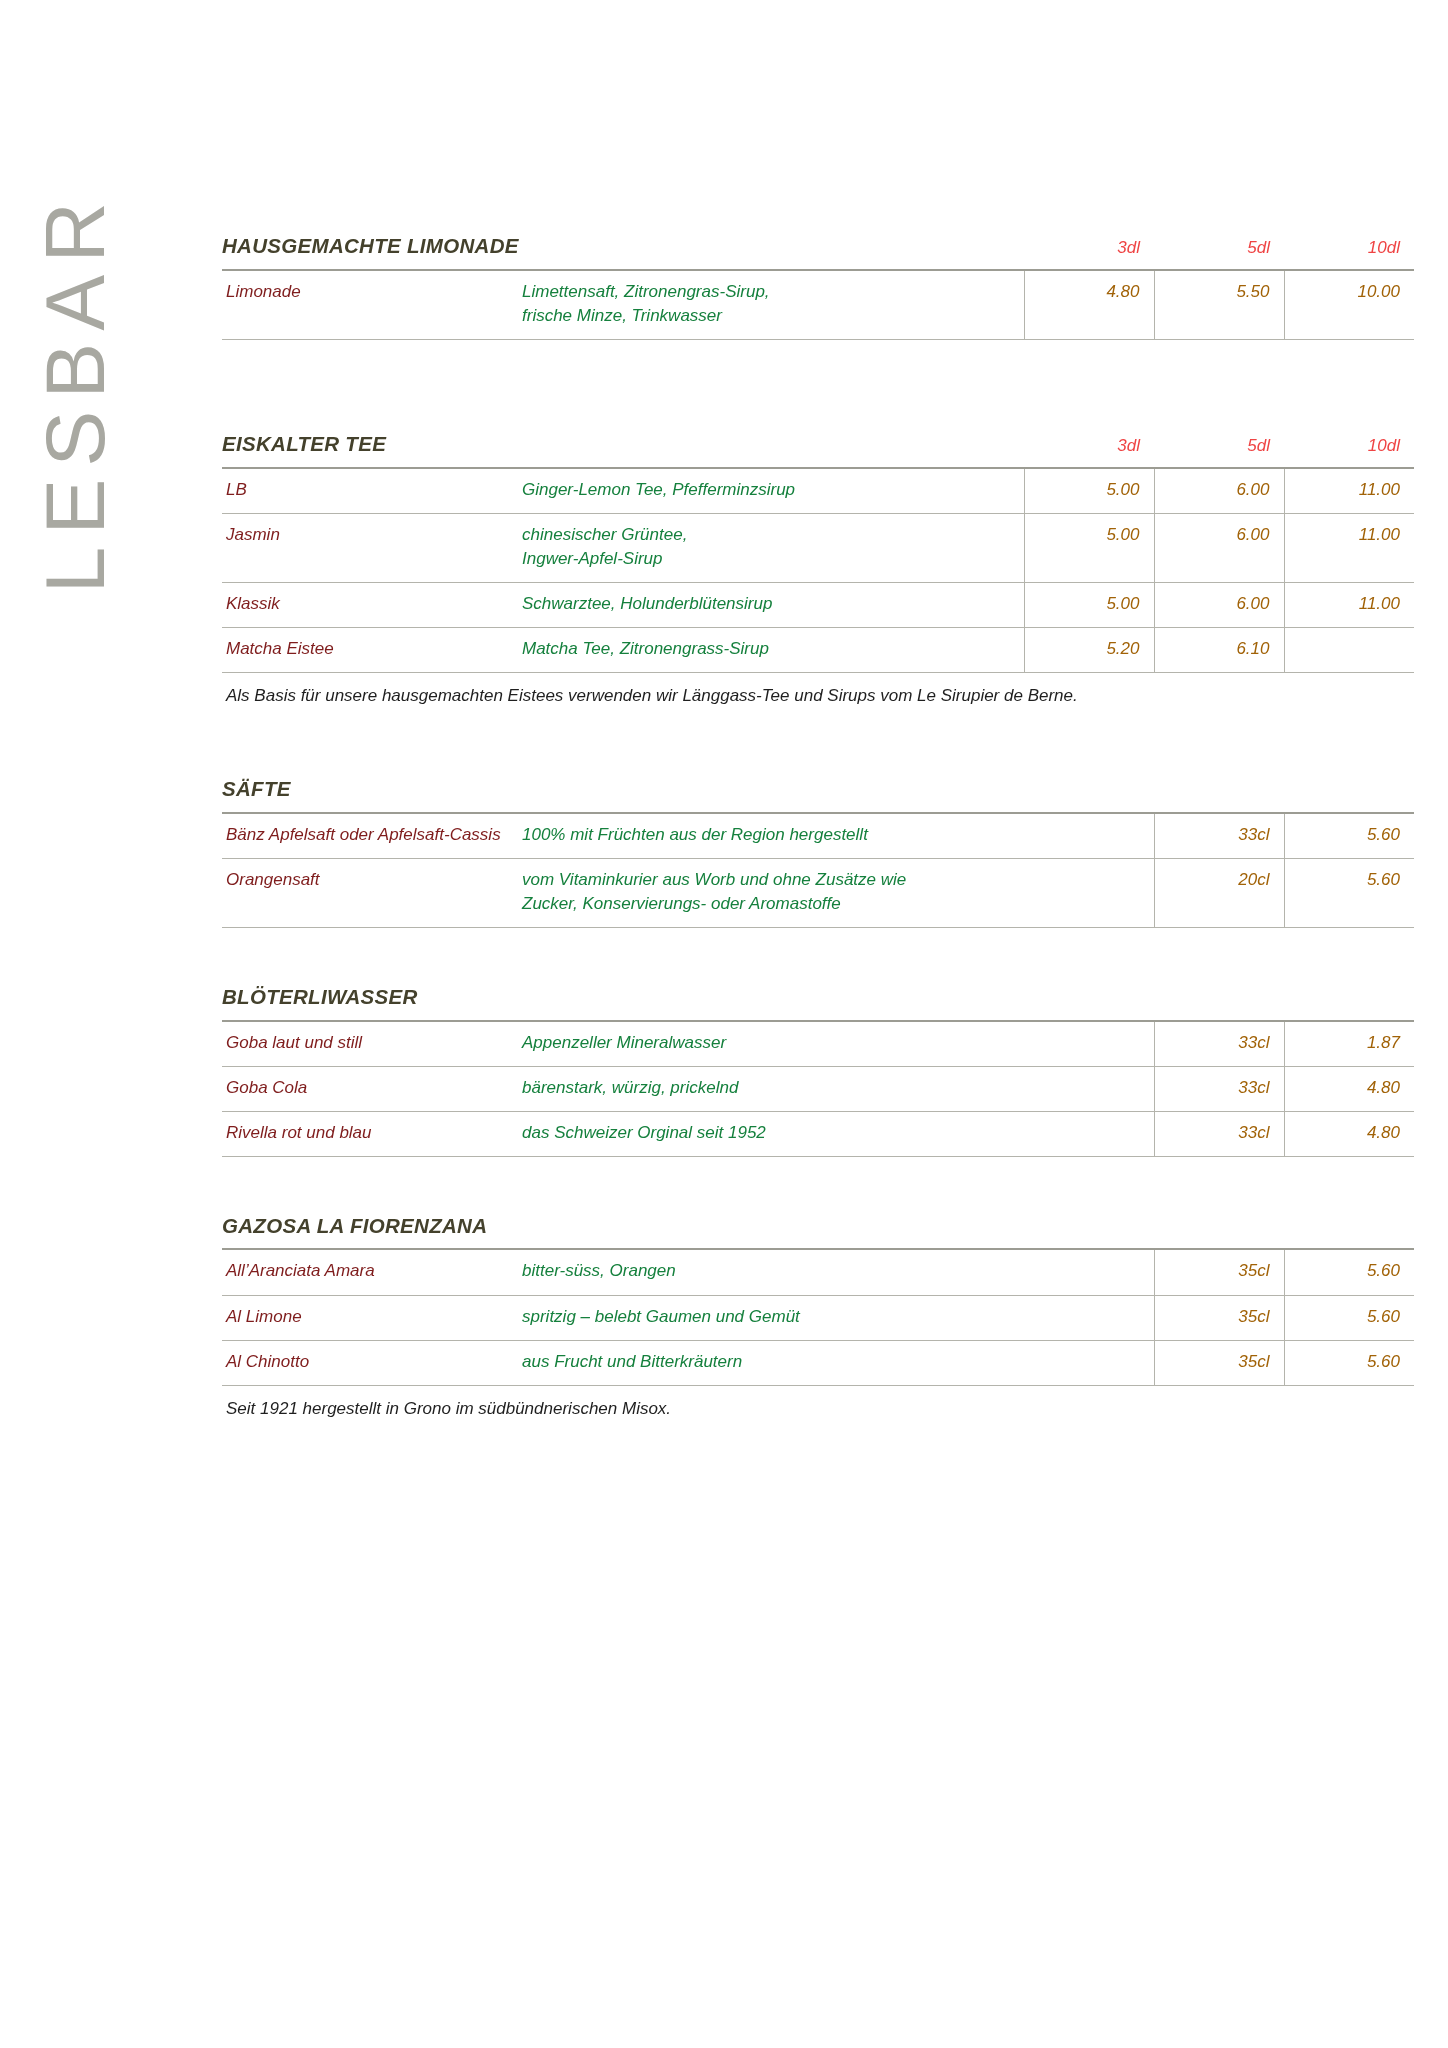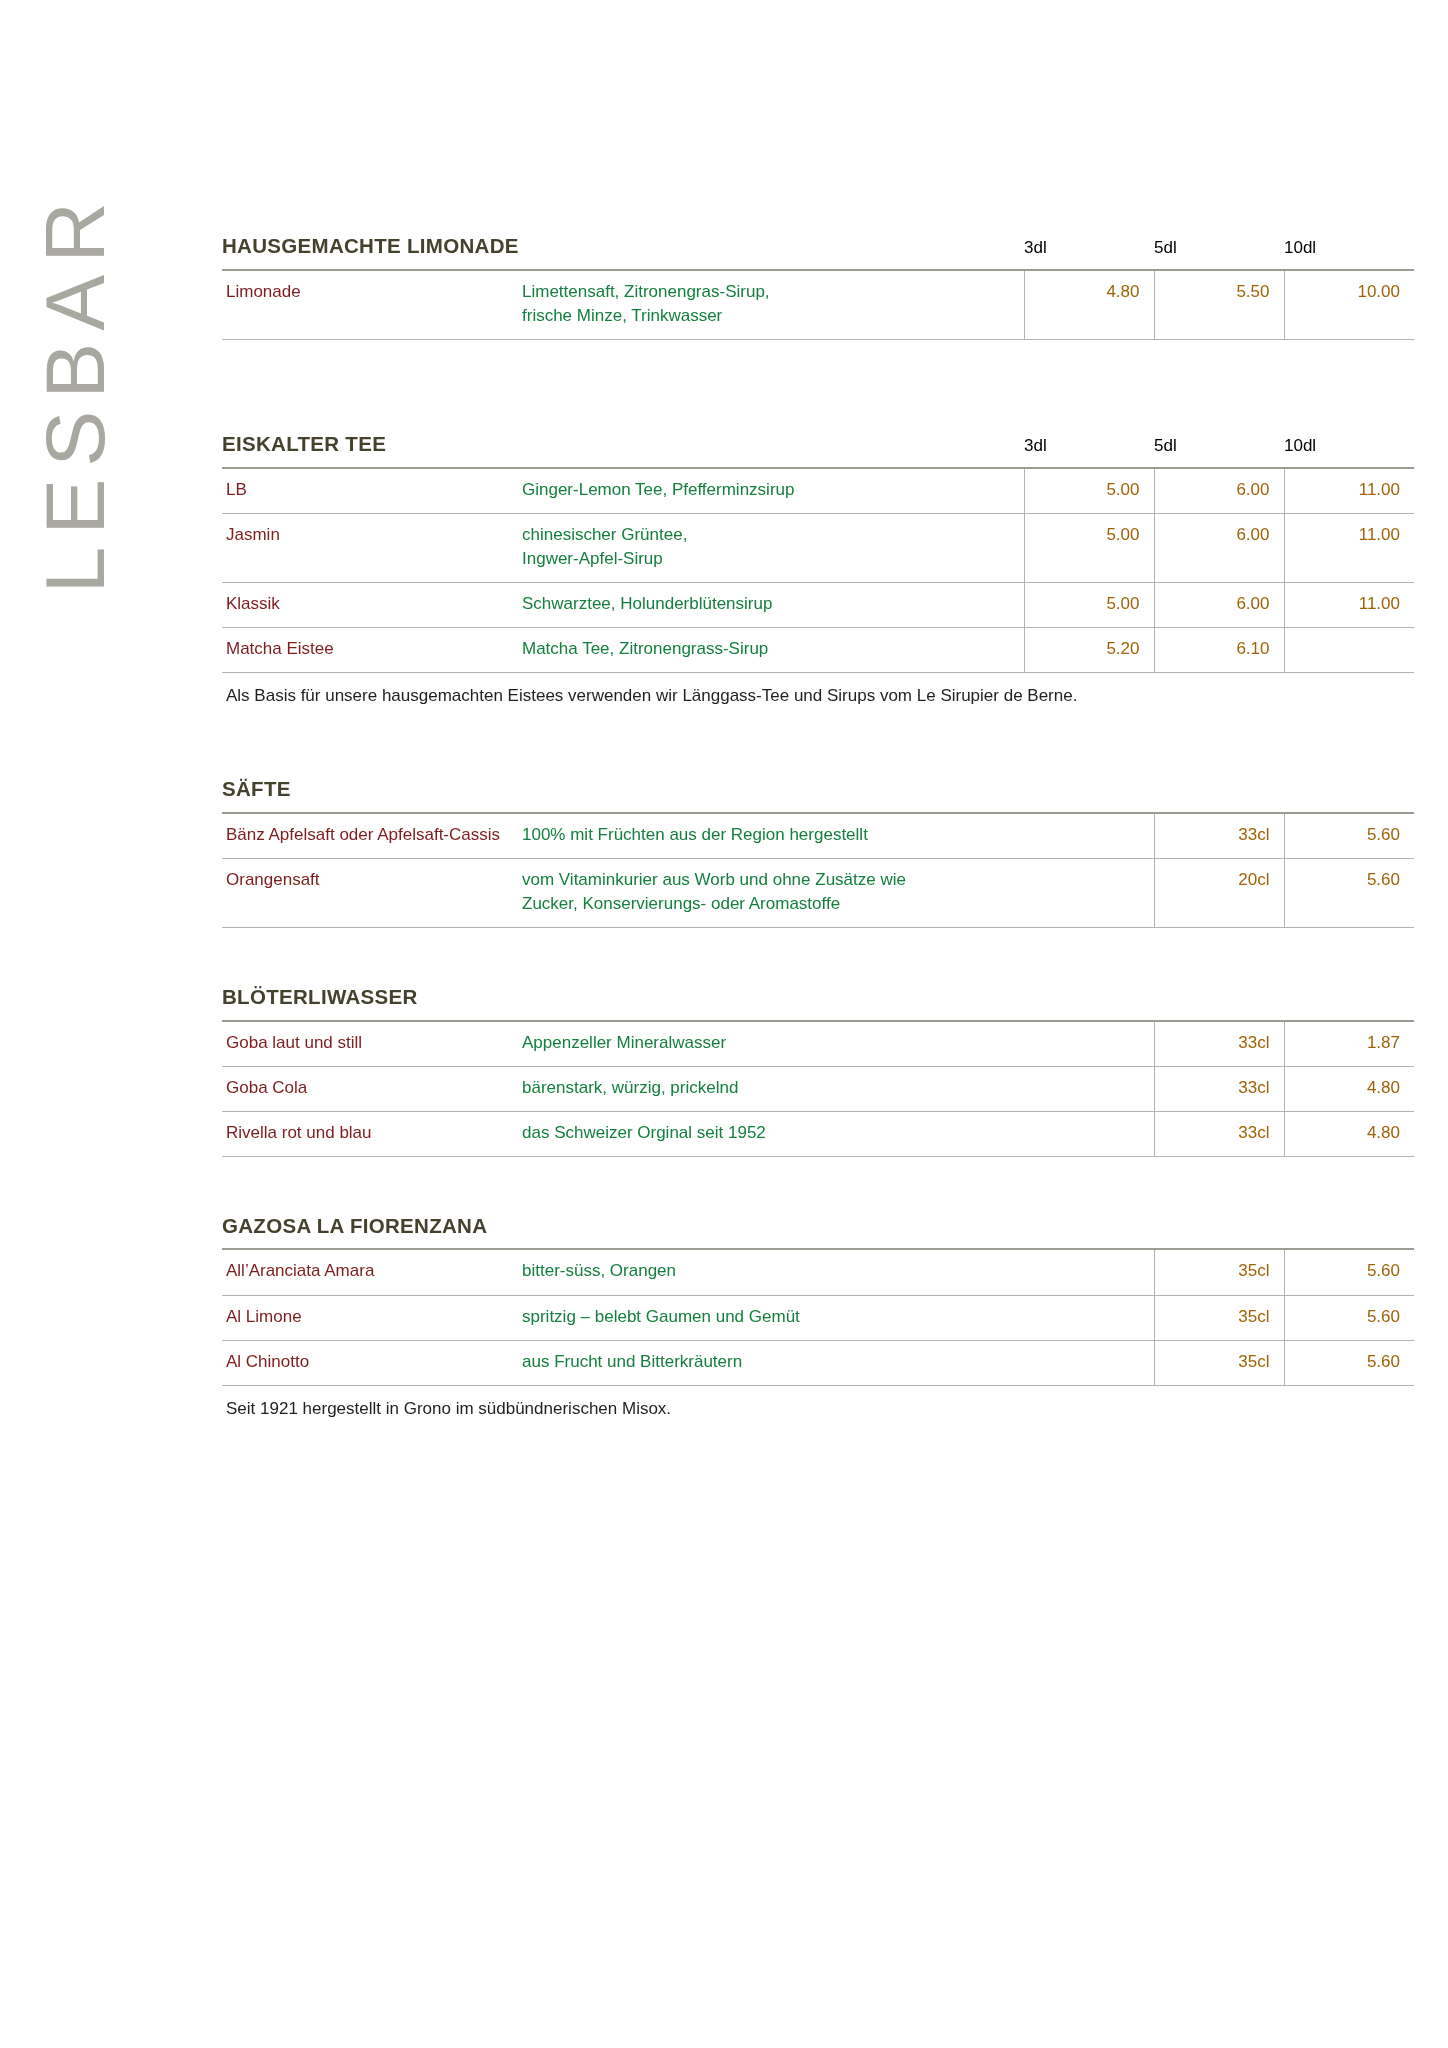--- a/index.html
+++ b/index.html
@@ -39,20 +39,21 @@
     line-height: 1;
     white-space: nowrap;
   }
 
   
   .content {
     position: absolute;
     left: 222px;
     top: 200px;
     width: 1192px;
+    font-style: italic;
   }
 
   
   .section { margin-bottom: 14px; }
   .section-head {
     display: flex;
     align-items: flex-end;
     padding-bottom: 11px;
   }
   .section-title {
@@ -60,21 +61,22 @@
     font-weight: 700;
     letter-spacing: 0.3px;
     color: #44412c;
     flex: 0 0 auto;
     text-transform: none;
     line-height: 1.1;
   }
   .head-spacer { flex: 1 1 auto; }
   .unit-head {
     font-size: 17px;
-    color: #000000;
+    color: #ef4444;
+    text-align: right;
     font-weight: 400;
     line-height: 1.1;
     padding-right: 14px;
     box-sizing: border-box;
     margin-top: 39px;
   }
 
   
   table.menu {
     width: 100%;

